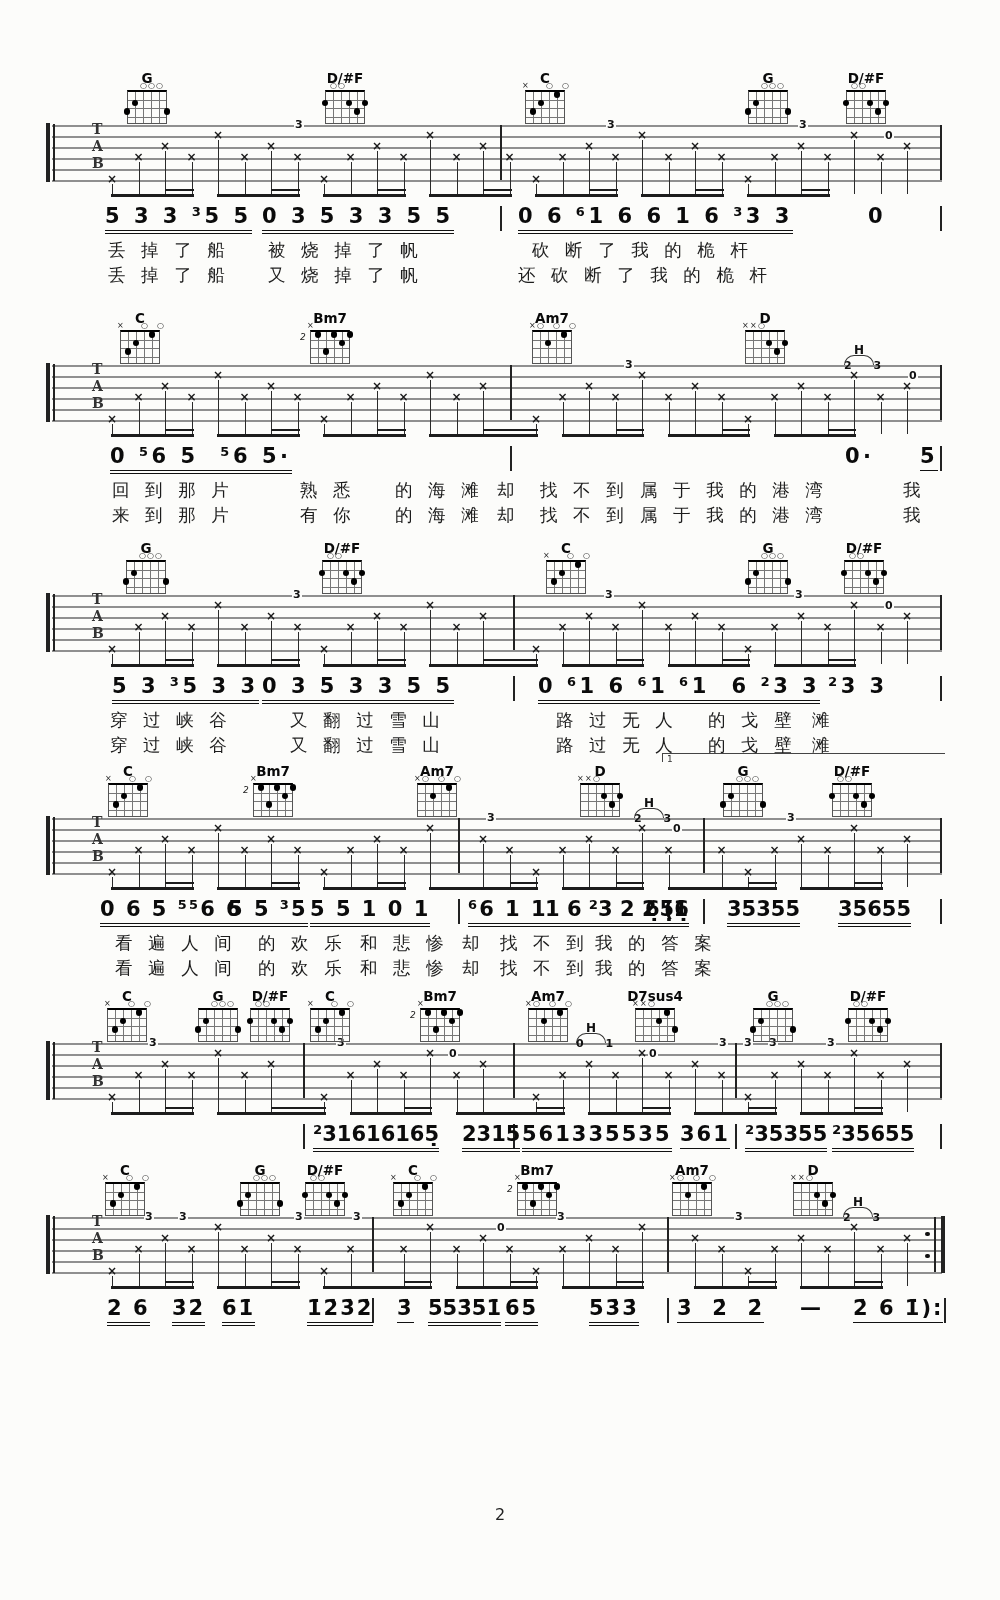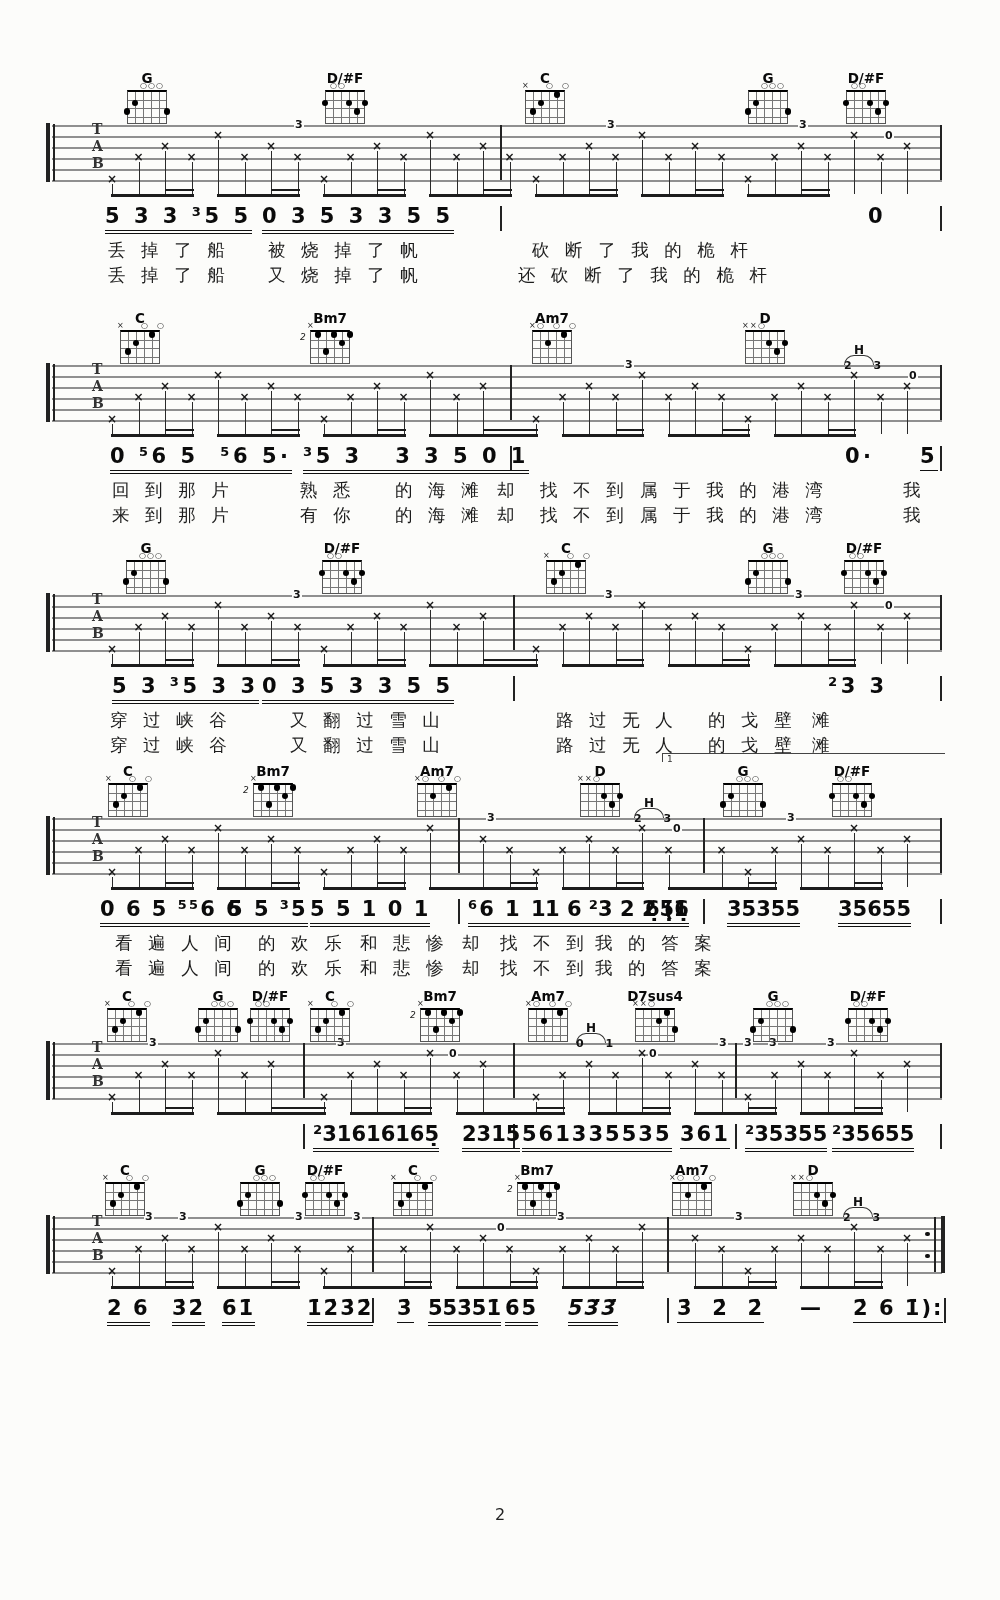--- a/index.html
+++ b/index.html
@@ -216,20 +216,21 @@
           <div class="cline-h" style="top: 7.5px;"></div>
           <div class="cline-h" style="top: 16px;"></div>
           <div class="cline-h" style="top: 24.5px;"></div>
         </div>
         <div class="cdot" style="left: 842.5px; top: 29.75px;"></div>
         <div class="cdot" style="left: 866.5px; top: 29.75px;"></div>
         <div class="cdot" style="left: 874.5px; top: 38.25px;"></div>
         <div class="cdot" style="left: 882.5px; top: 29.75px;"></div>
         <div class="num wide u2" style="left: 105px; top: 134px;">5 3 3 ³5 5</div>
         <div class="num wide u2" style="left: 262px; top: 134px;">0 3 5 3 3 5 5</div>
+        <div class="num wide u2" style="left: 518px; top: 134px;">0 6 ⁶1 6 6 1 6 ³3 3</div>
         <div class="num wide" style="left: 868px; top: 134px;">0</div>
         <div class="lyr" style="left: 108px; top: 168px;">丢 掉 了 船</div>
         <div class="lyr" style="left: 268px; top: 168px;">被 烧 掉 了 帆</div>
         <div class="lyr" style="left: 532px; top: 168px;">砍 断 了 我 的 桅 杆</div>
         <div class="lyr" style="left: 108px; top: 193px;">丢 掉 了 船</div>
         <div class="lyr" style="left: 268px; top: 193px;">又 烧 掉 了 帆</div>
         <div class="lyr" style="left: 518px; top: 193px;">还 砍 断 了 我 的 桅 杆</div>
       </div>
       <div class="sys" style="top: 310px;">
         <div class="sline" style="top: 55px;"></div>
@@ -385,21 +386,20 @@
           <div class="cline-v" style="left: 23px;"></div>
           <div class="cline-v" style="left: 31px;"></div>
           <div class="cline-h" style="top: 7.5px;"></div>
           <div class="cline-h" style="top: 16px;"></div>
           <div class="cline-h" style="top: 24.5px;"></div>
         </div>
         <div class="cdot" style="left: 765.5px; top: 29.75px;"></div>
         <div class="cdot" style="left: 773.5px; top: 38.25px;"></div>
         <div class="cdot" style="left: 781.5px; top: 29.75px;"></div>
         <div class="num wide u2" style="left: 110px; top: 134px;">0 ⁵6 5  ⁵6 5·</div>
-        <div class="num wide u2" style="left: 303px; top: 134px;">³5 3   3 3 5 0 1</div>
         <div class="num wide" style="left: 845px; top: 134px;">0·</div>
         <div class="num wide u1" style="left: 920px; top: 134px;">5</div>
         <div class="lyr" style="left: 112px; top: 168px;">回 到 那 片</div>
         <div class="lyr" style="left: 300px; top: 168px;">熟 悉</div>
         <div class="lyr" style="left: 395px; top: 168px;">的 海 滩</div>
         <div class="lyr" style="left: 497px; top: 168px;">却</div>
         <div class="lyr" style="left: 540px; top: 168px;">找 不 到</div>
         <div class="lyr" style="left: 640px; top: 168px;">属 于 我 的 港 湾</div>
         <div class="lyr" style="left: 903px; top: 168px;">我</div>
         <div class="lyr" style="left: 112px; top: 193px;">来 到 那 片</div>
@@ -579,20 +579,21 @@
           <div class="cline-h" style="top: 7.5px;"></div>
           <div class="cline-h" style="top: 16px;"></div>
           <div class="cline-h" style="top: 24.5px;"></div>
         </div>
         <div class="cdot" style="left: 840.5px; top: 29.75px;"></div>
         <div class="cdot" style="left: 864.5px; top: 29.75px;"></div>
         <div class="cdot" style="left: 872.5px; top: 38.25px;"></div>
         <div class="cdot" style="left: 880.5px; top: 29.75px;"></div>
         <div class="num wide u2" style="left: 112px; top: 134px;">5 3 ³5 3 3</div>
         <div class="num wide u2" style="left: 262px; top: 134px;">0 3 5 3 3 5 5</div>
+        <div class="num wide u2" style="left: 538px; top: 134px;">0 ⁶1 6 ⁶1 ⁶1  6 ²3 3</div>
         <div class="num wide" style="left: 828px; top: 134px;">²3 3</div>
         <div class="lyr" style="left: 110px; top: 168px;">穿 过 峡 谷</div>
         <div class="lyr" style="left: 290px; top: 168px;">又 翻 过 雪 山</div>
         <div class="lyr" style="left: 556px; top: 168px;">路 过 无 人</div>
         <div class="lyr" style="left: 708px; top: 168px;">的 戈 壁</div>
         <div class="lyr" style="left: 812px; top: 168px;">滩</div>
         <div class="lyr" style="left: 110px; top: 193px;">穿 过 峡 谷</div>
         <div class="lyr" style="left: 290px; top: 193px;">又 翻 过 雪 山</div>
         <div class="lyr" style="left: 556px; top: 193px;">路 过 无 人</div>
         <div class="lyr" style="left: 708px; top: 193px;">的 戈 壁</div>
@@ -1283,21 +1284,21 @@
         <div class="cdot" style="left: 813.5px; top: 29.75px;"></div>
         <div class="cdot" style="left: 821.5px; top: 38.25px;"></div>
         <div class="cdot" style="left: 829.5px; top: 29.75px;"></div>
         <div class="num mid u2" style="left: 107px; top: 134px;">2 6</div>
         <div class="num mid u2" style="left: 172px; top: 134px;">3̇2̇</div>
         <div class="num mid u2" style="left: 222px; top: 134px;">6̇1̇</div>
         <div class="num mid u2" style="left: 307px; top: 134px;">1̇2̇3̇2̇</div>
         <div class="num mid u1" style="left: 397px; top: 134px;">3̇</div>
         <div class="num tight u2" style="left: 428px; top: 134px;">5̇5̇3̇5̇1̇</div>
         <div class="num mid u2" style="left: 505px; top: 134px;">6̇5̇</div>
-        <div class="num mid u2" style="left: 568px; top: 134px; font-style: italic;">5̇3̇3̇</div>
+        <div class="num mid u2" style="left: 589px; top: 134px;">5̇3̇3̇</div>
         <div class="num mid u1" style="left: 677px; top: 134px;">3̇  2̇  2̇</div>
         <div class="num mid" style="left: 800px; top: 134px;">—</div>
         <div class="num mid u1" style="left: 853px; top: 134px;">2̇ 6 1̇):</div>
       </div>
     </div>
   <div class="volta" id="volta" style="left: 662px; top: 753px; width: 282px;"></div>
   <div class="voltalbl" id="voltalbl" style="left: 667px; top: 754px;">1</div>
   <div class="pgnum" style="top:1505px">2</div>
 </div>
 

